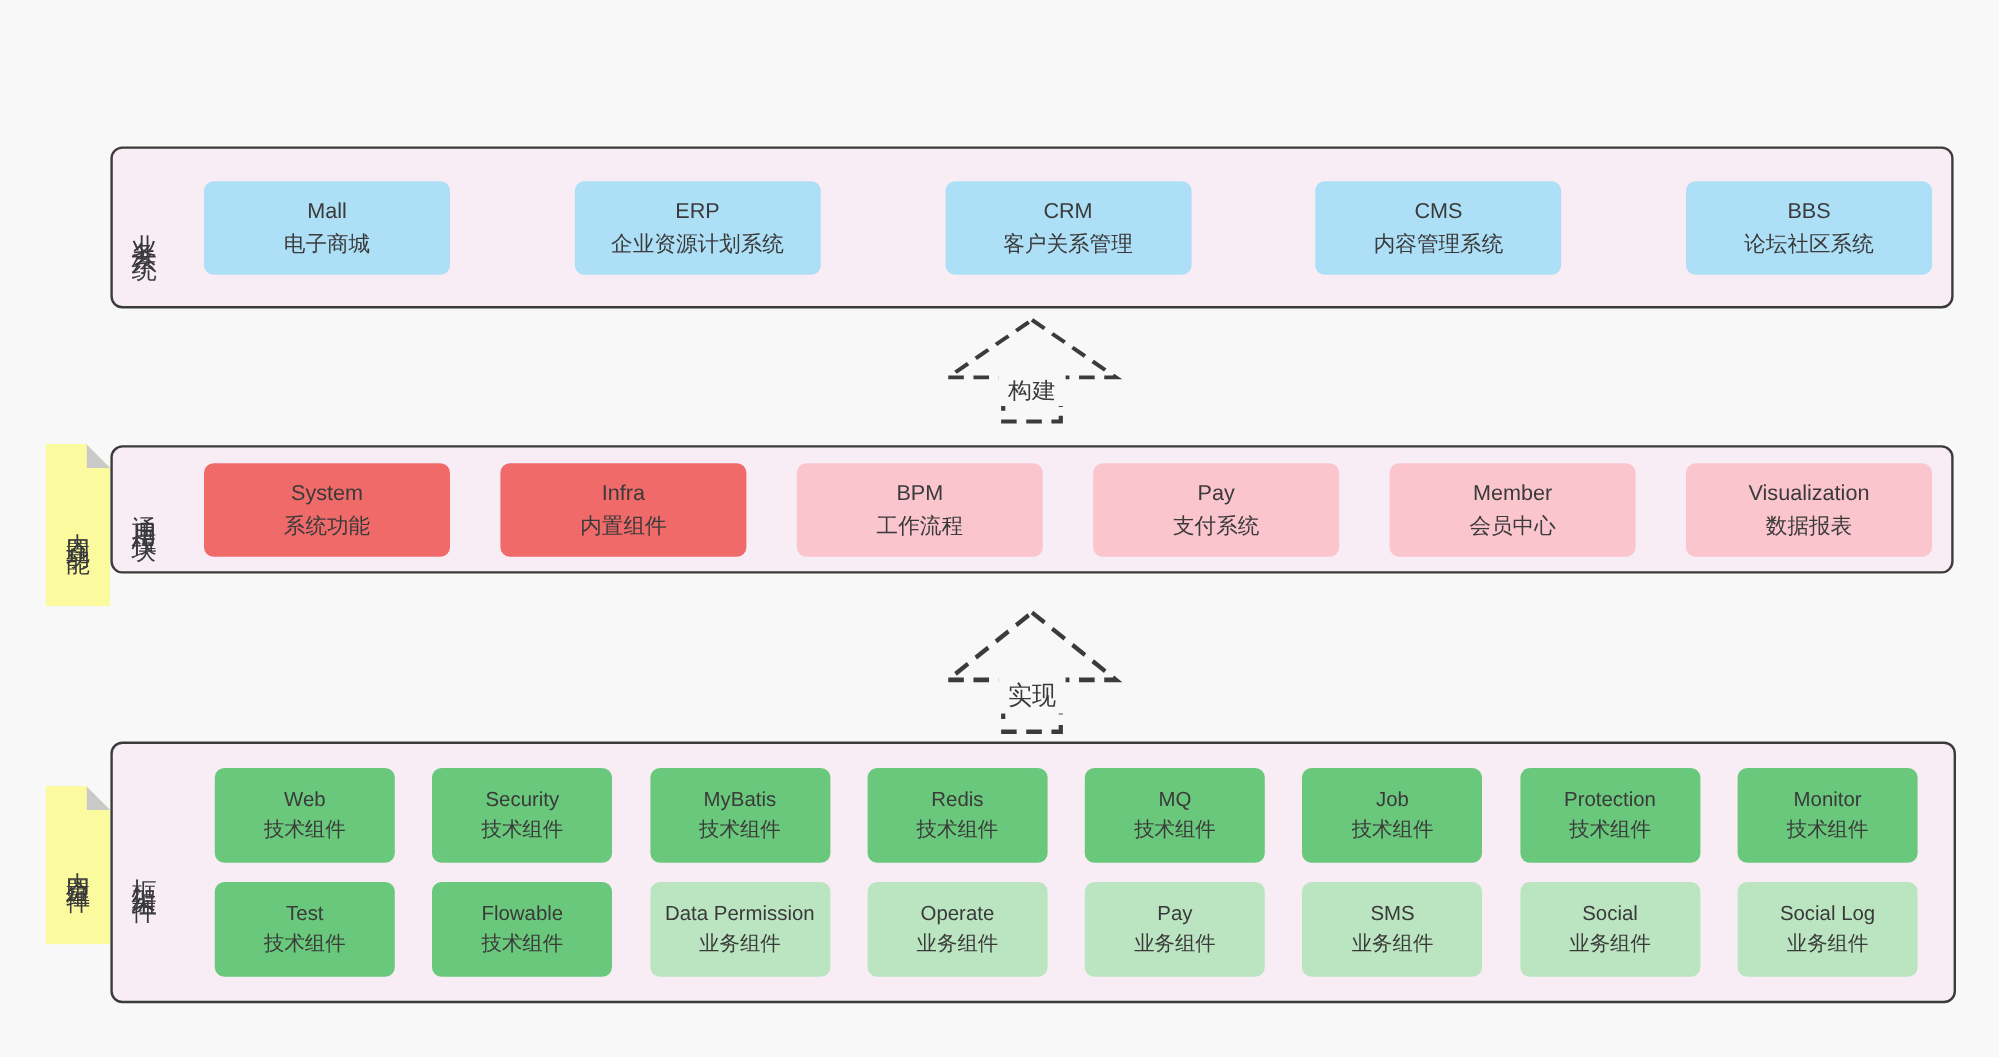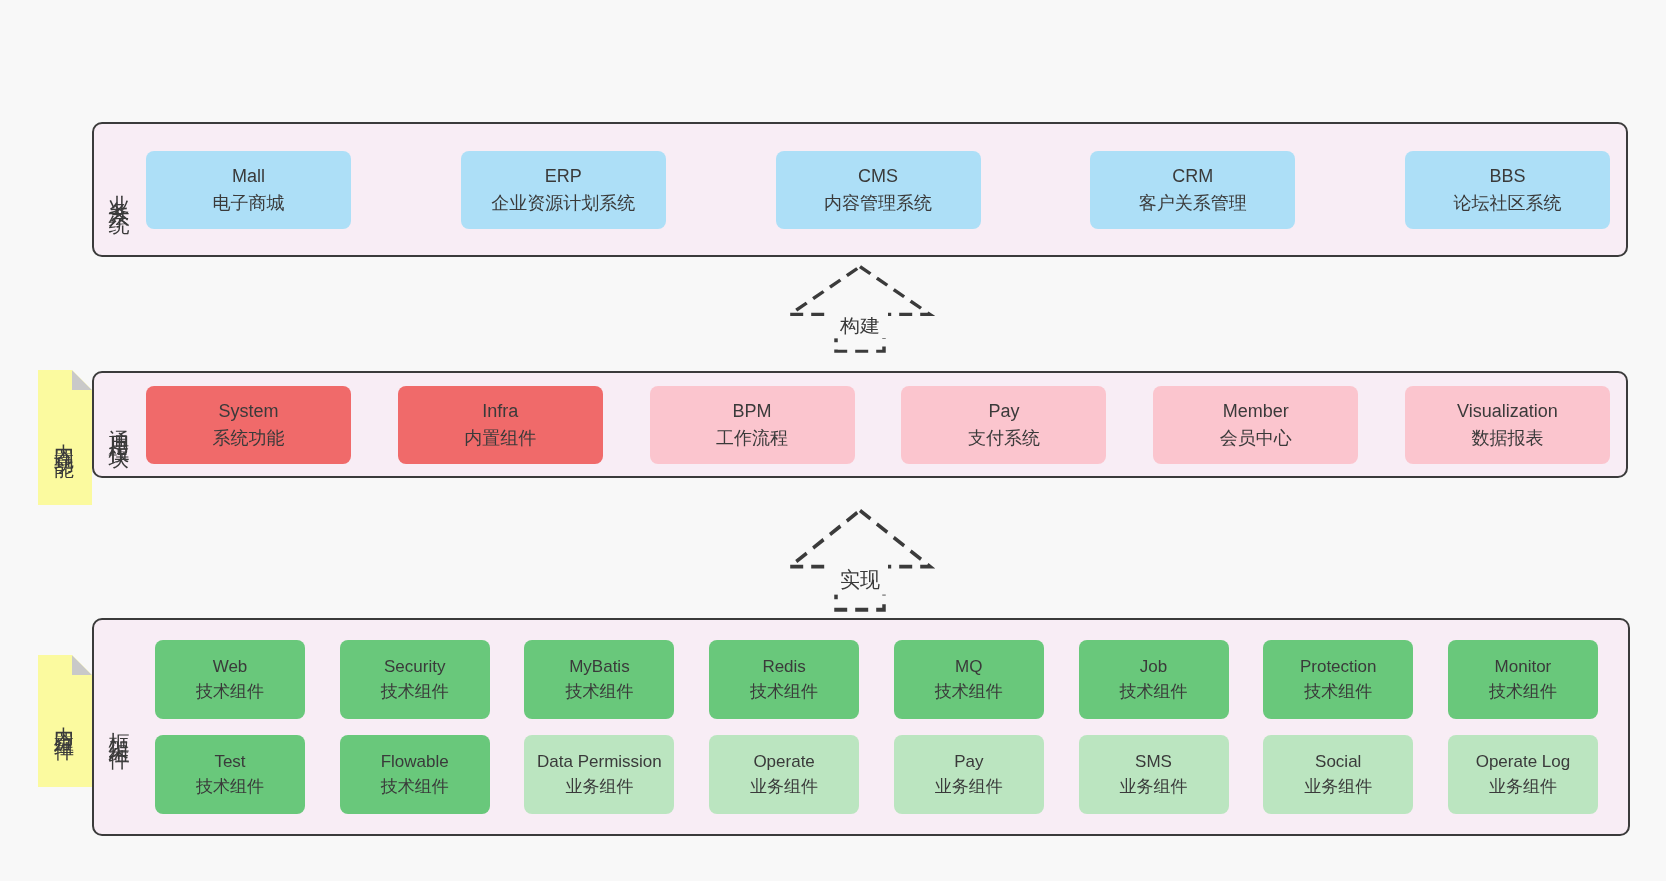--- a/index.html
+++ b/index.html
@@ -37,20 +37,21 @@
   #band-business .band-rows, #band-modules .band-rows { left:52px; right:16px; }
   #band-components .band-rows { left:61px; right:30px; }
 
   .box-row { display:flex; justify-content:space-between; align-items:center; width:100%; }
 
   .box {
     border-radius:8px;
     display:flex; flex-direction:column; justify-content:center; align-items:center;
     text-align:center; line-height:1.45; color:var(--text,#3a3a3a);
     padding:4px 6px;
+    margin-left:24px;
   }
   #band-business .box, #band-modules .box { width:205px; height:78px; font-size:18px; }
   #band-components .box { width:150px; height:79px; font-size:17px; }
 
   .box.blue       { background:var(--blue,#addff7); }
   .box.red        { background:var(--red,#f06a6a); }
   .box.pink       { background:var(--pink,#fbc5ce); }
   .box.green      { background:var(--green,#69c87b); }
   .box.lightgreen { background:var(--lightgreen,#bbe5c0); }
 
@@ -106,26 +107,26 @@
         <div class="box-row">
           <div class="box blue">
             <div class="box-title">Mall</div>
             <div class="box-subtitle">电子商城</div>
           </div>
           <div class="box blue">
             <div class="box-title">ERP</div>
             <div class="box-subtitle">企业资源计划系统</div>
           </div>
           <div class="box blue">
+            <div class="box-title">CRM</div>
+            <div class="box-subtitle">客户关系管理</div>
+          </div>
+          <div class="box blue">
             <div class="box-title">CMS</div>
             <div class="box-subtitle">内容管理系统</div>
-          </div>
-          <div class="box blue">
-            <div class="box-title">CRM</div>
-            <div class="box-subtitle">客户关系管理</div>
           </div>
           <div class="box blue">
             <div class="box-title">BBS</div>
             <div class="box-subtitle">论坛社区系统</div>
           </div>
         </div>
       </div>
   </div>
 
   <svg class="arrow" id="arrow-build" viewBox="0 0 150 100" preserveAspectRatio="none">
@@ -232,20 +233,20 @@
           </div>
           <div class="box lightgreen">
             <div class="box-title">SMS</div>
             <div class="box-subtitle">业务组件</div>
           </div>
           <div class="box lightgreen">
             <div class="box-title">Social</div>
             <div class="box-subtitle">业务组件</div>
           </div>
           <div class="box lightgreen">
-            <div class="box-title">Operate Log</div>
+            <div class="box-title">Social Log</div>
             <div class="box-subtitle">业务组件</div>
           </div>
         </div>
       </div>
   </div>
 
 </div>
 
 </body></html>

